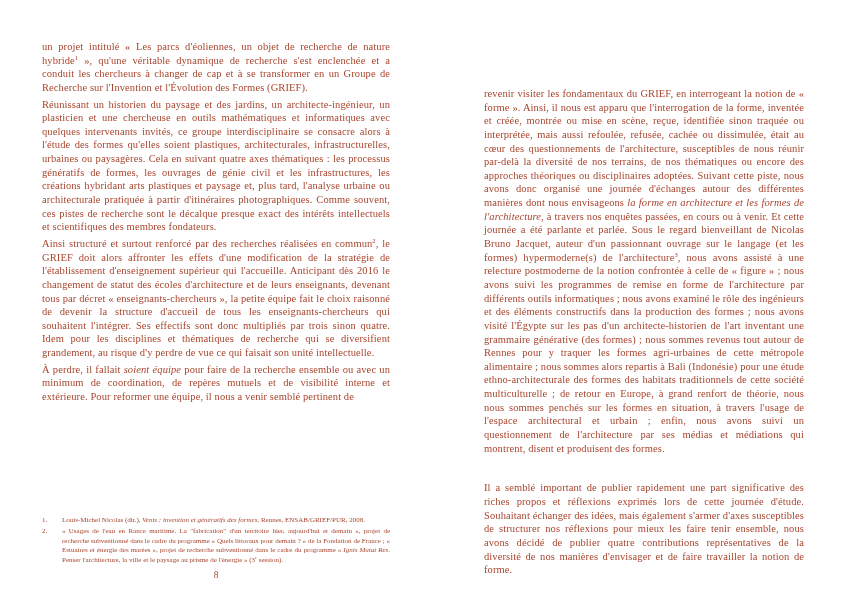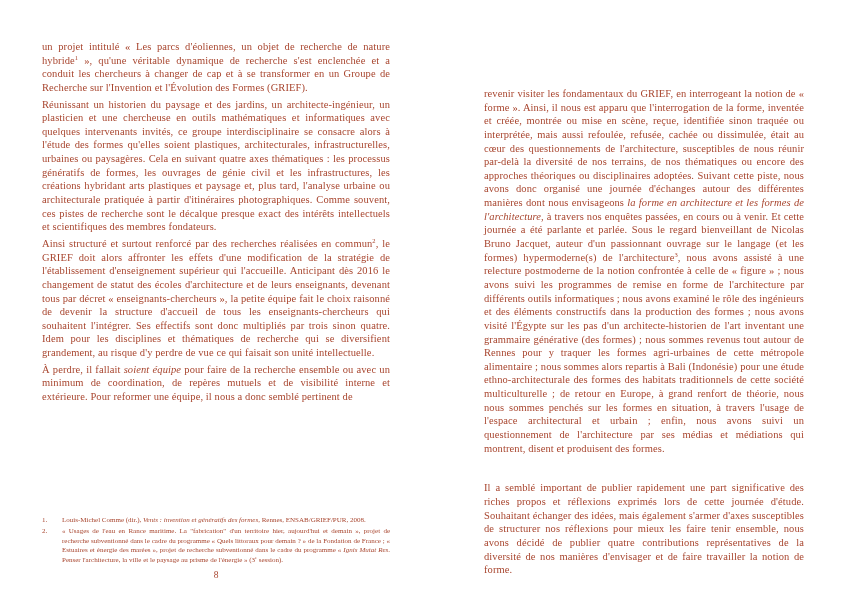--- a/index.html
+++ b/index.html
@@ -63,27 +63,27 @@
 </head>
 <body>
 
 <div class="spread">
 
   <section class="page page-left">
     <div class="text-block">
       <p><span>un projet intitulé « Les parcs d'éoliennes, un objet de recherche de nature hybride</span><sup>1</sup><span> », qu'une véritable dynamique de recherche s'est enclenchée et a conduit les chercheurs à changer de cap et à se transformer en un Groupe de Recherche sur l'Invention et l'Évolution des Formes (GRIEF).</span></p>
       <p><span>Réunissant un historien du paysage et des jardins, un architecte-ingénieur, un plasticien et une chercheuse en outils mathématiques et informatiques avec quelques intervenants invités, ce groupe interdisciplinaire se consacre alors à l'étude des formes qu'elles soient plastiques, architecturales, infrastructurelles, urbaines ou paysagères. Cela en suivant quatre axes thématiques : les processus génératifs de formes, les ouvrages de génie civil et les infrastructures, les créations hybridant arts plastiques et paysage et, plus tard, l'analyse urbaine ou architecturale pratiquée à partir d'itinéraires photographiques. Comme souvent, ces pistes de recherche sont le décalque presque exact des intérêts intellectuels et scientifiques des membres fondateurs.</span></p>
       <p><span>Ainsi structuré et surtout renforcé par des recherches réalisées en commun</span><sup>2</sup><span>, le GRIEF doit alors affronter les effets d'une modification de la stratégie de l'établissement d'enseignement supérieur qui l'accueille. Anticipant dès 2016 le changement de statut des écoles d'architecture et de leurs enseignants, devenant tous par décret « enseignants-chercheurs », la petite équipe fait le choix raisonné de devenir la structure d'accueil de tous les enseignants-chercheurs qui souhaitent l'intégrer. Ses effectifs sont donc multipliés par trois sinon quatre. Idem pour les disciplines et thématiques de recherche qui se diversifient grandement, au risque d'y perdre de vue ce qui faisait son unité intellectuelle.</span></p>
-      <p><span>À perdre, il fallait </span><span class="it">soient équipe</span><span> pour faire de la recherche ensemble ou avec un minimum de coordination, de repères mutuels et de visibilité interne et extérieure. Pour reformer une équipe, il nous a donc semblé pertinent de</span></p>
+      <p><span>À perdre, il fallait </span><span class="it">soient équipe</span><span> pour faire de la recherche ensemble ou avec un minimum de coordination, de repères mutuels et de visibilité interne et extérieure. Pour reformer une équipe, il nous a venir semblé pertinent de</span></p>
     </div>
 
     <div class="footnotes">
       <div class="footnote">
         <span class="fn-num">1.</span>
-        <span class="fn-text"><span>Louis-Michel Comme (dir.), </span><span class="it">Vents : invention et génératifs des formes</span><span>, Rennes, ENSAB/GRIEF/PUR, 2008.</span></span>
+        <span class="fn-text"><span>Louis-Michel Nicolas (dir.), </span><span class="it">Vents : invention et génératifs des formes</span><span>, Rennes, ENSAB/GRIEF/PUR, 2008.</span></span>
       </div>
       <div class="footnote">
         <span class="fn-num">2.</span>
         <span class="fn-text"><span>« Usages de l'eau en Rance maritime. La "fabrication" d'un territoire hier, aujourd'hui et demain », projet de recherche subventionné dans le cadre du programme « Quels littoraux pour demain ? » de la Fondation de France ; « Estuaires et énergie des marées », projet de recherche subventionné dans le cadre du programme « </span><span class="it">Ignis Mutat Res</span><span>. Penser l'architecture, la ville et le paysage au prisme de l'énergie » (3</span><sup>e</sup><span> session).</span></span>
       </div>
     </div>
 
     <div class="page-number">8</div>
   </section>
 

